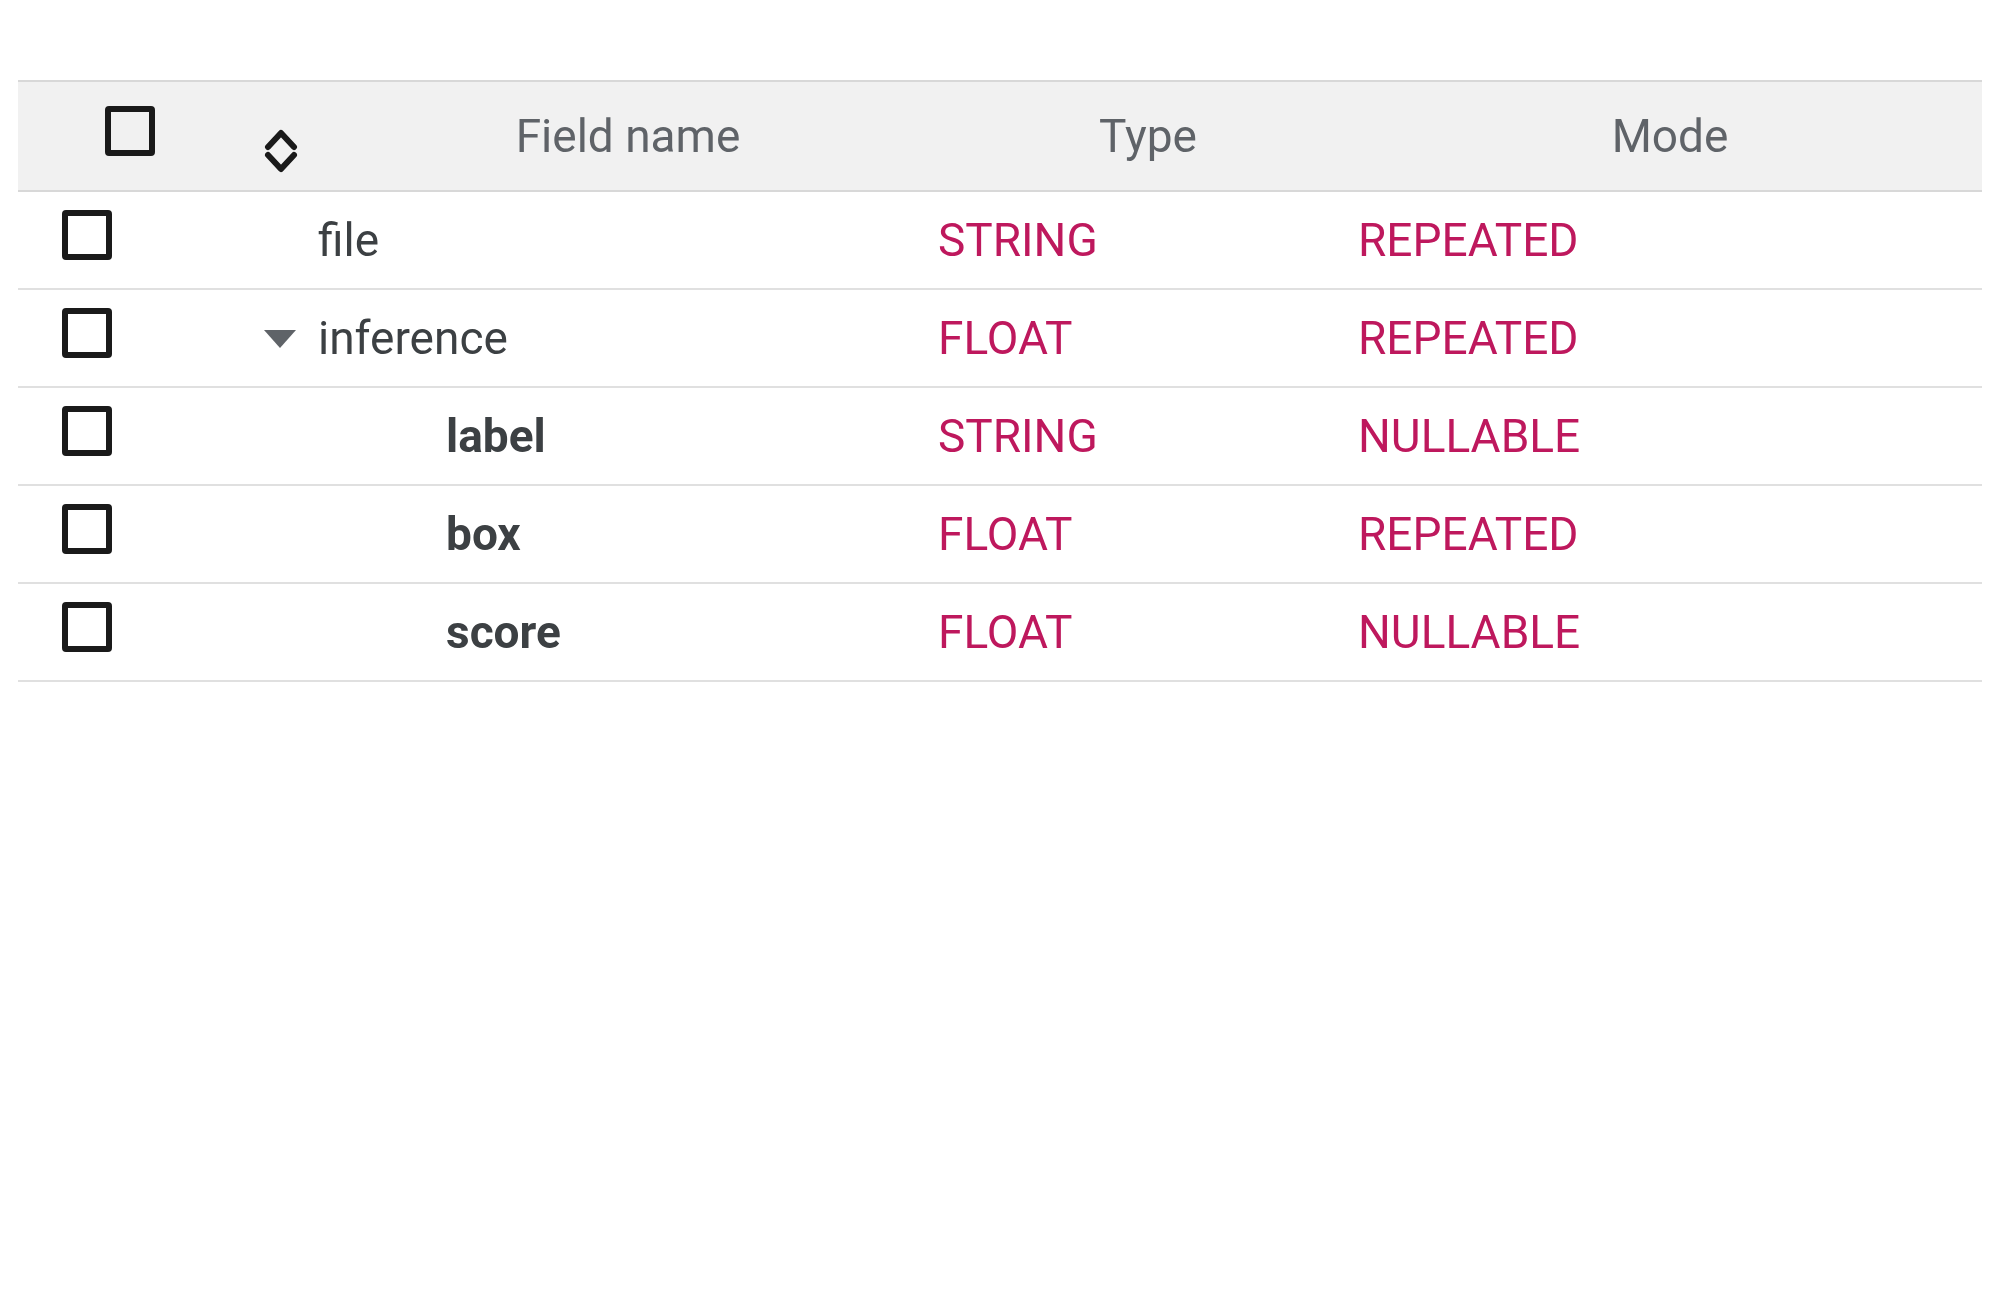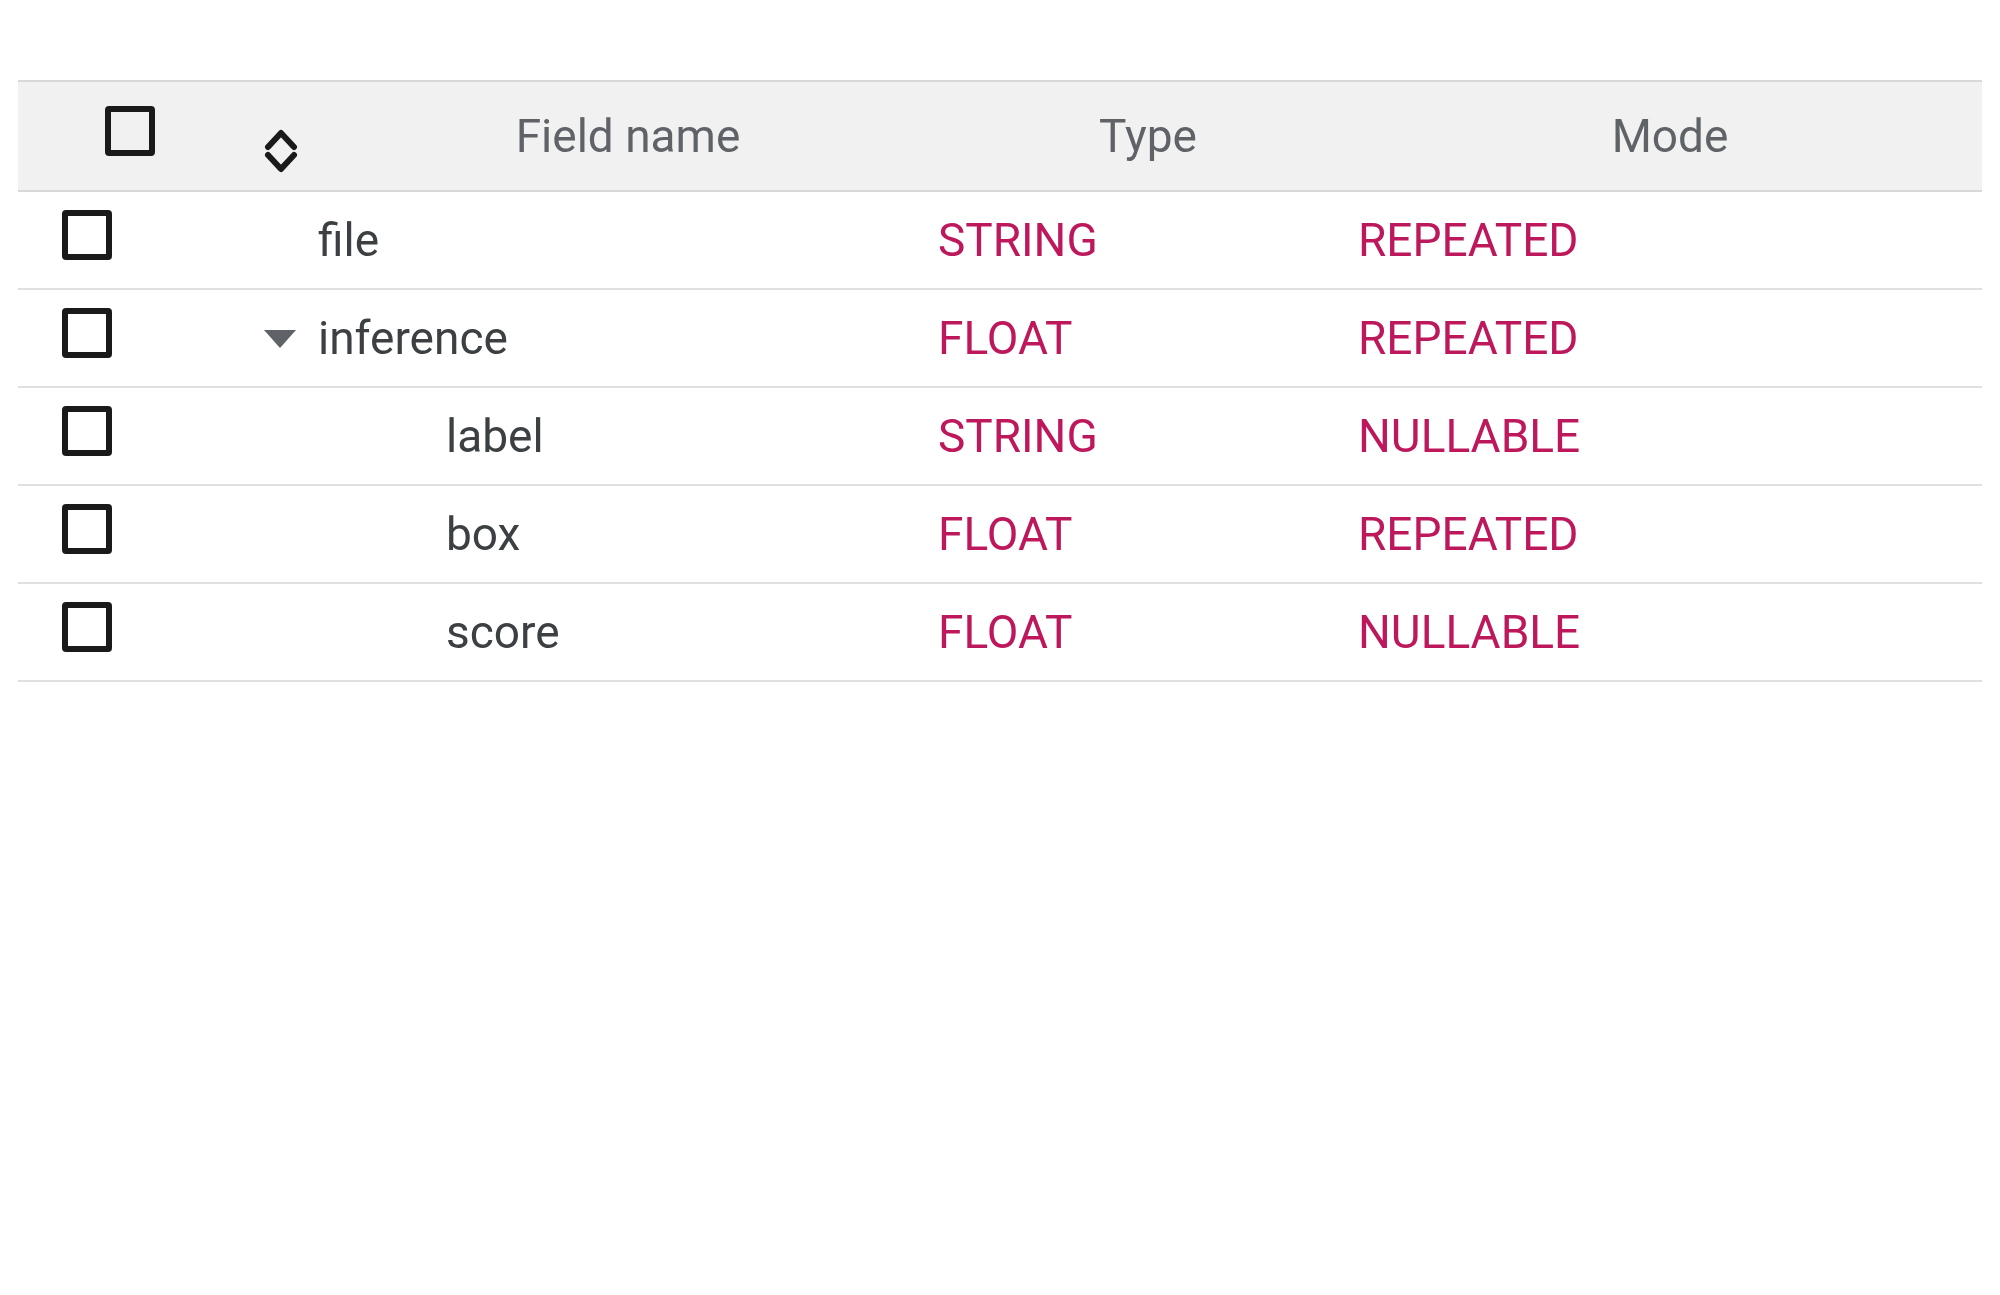--- a/index.html
+++ b/index.html
@@ -85,20 +85,21 @@
   }
   .expand-icon svg {
     display: block;
     margin-left: auto;
   }
   .indent-1 {
     padding-left: 0px;
   }
   .indent-2 {
     padding-left: 128px;
+    font-weight: bold;
   }
 </style>
 </head>
 <body>
 
 <table class="schema-table">
   <tbody id="tbody">
       <tr class="header-row">
         <td class="col-checkbox"><span class="checkbox"></span></td>
         <td class="col-expand"><span class="sort-icon">

